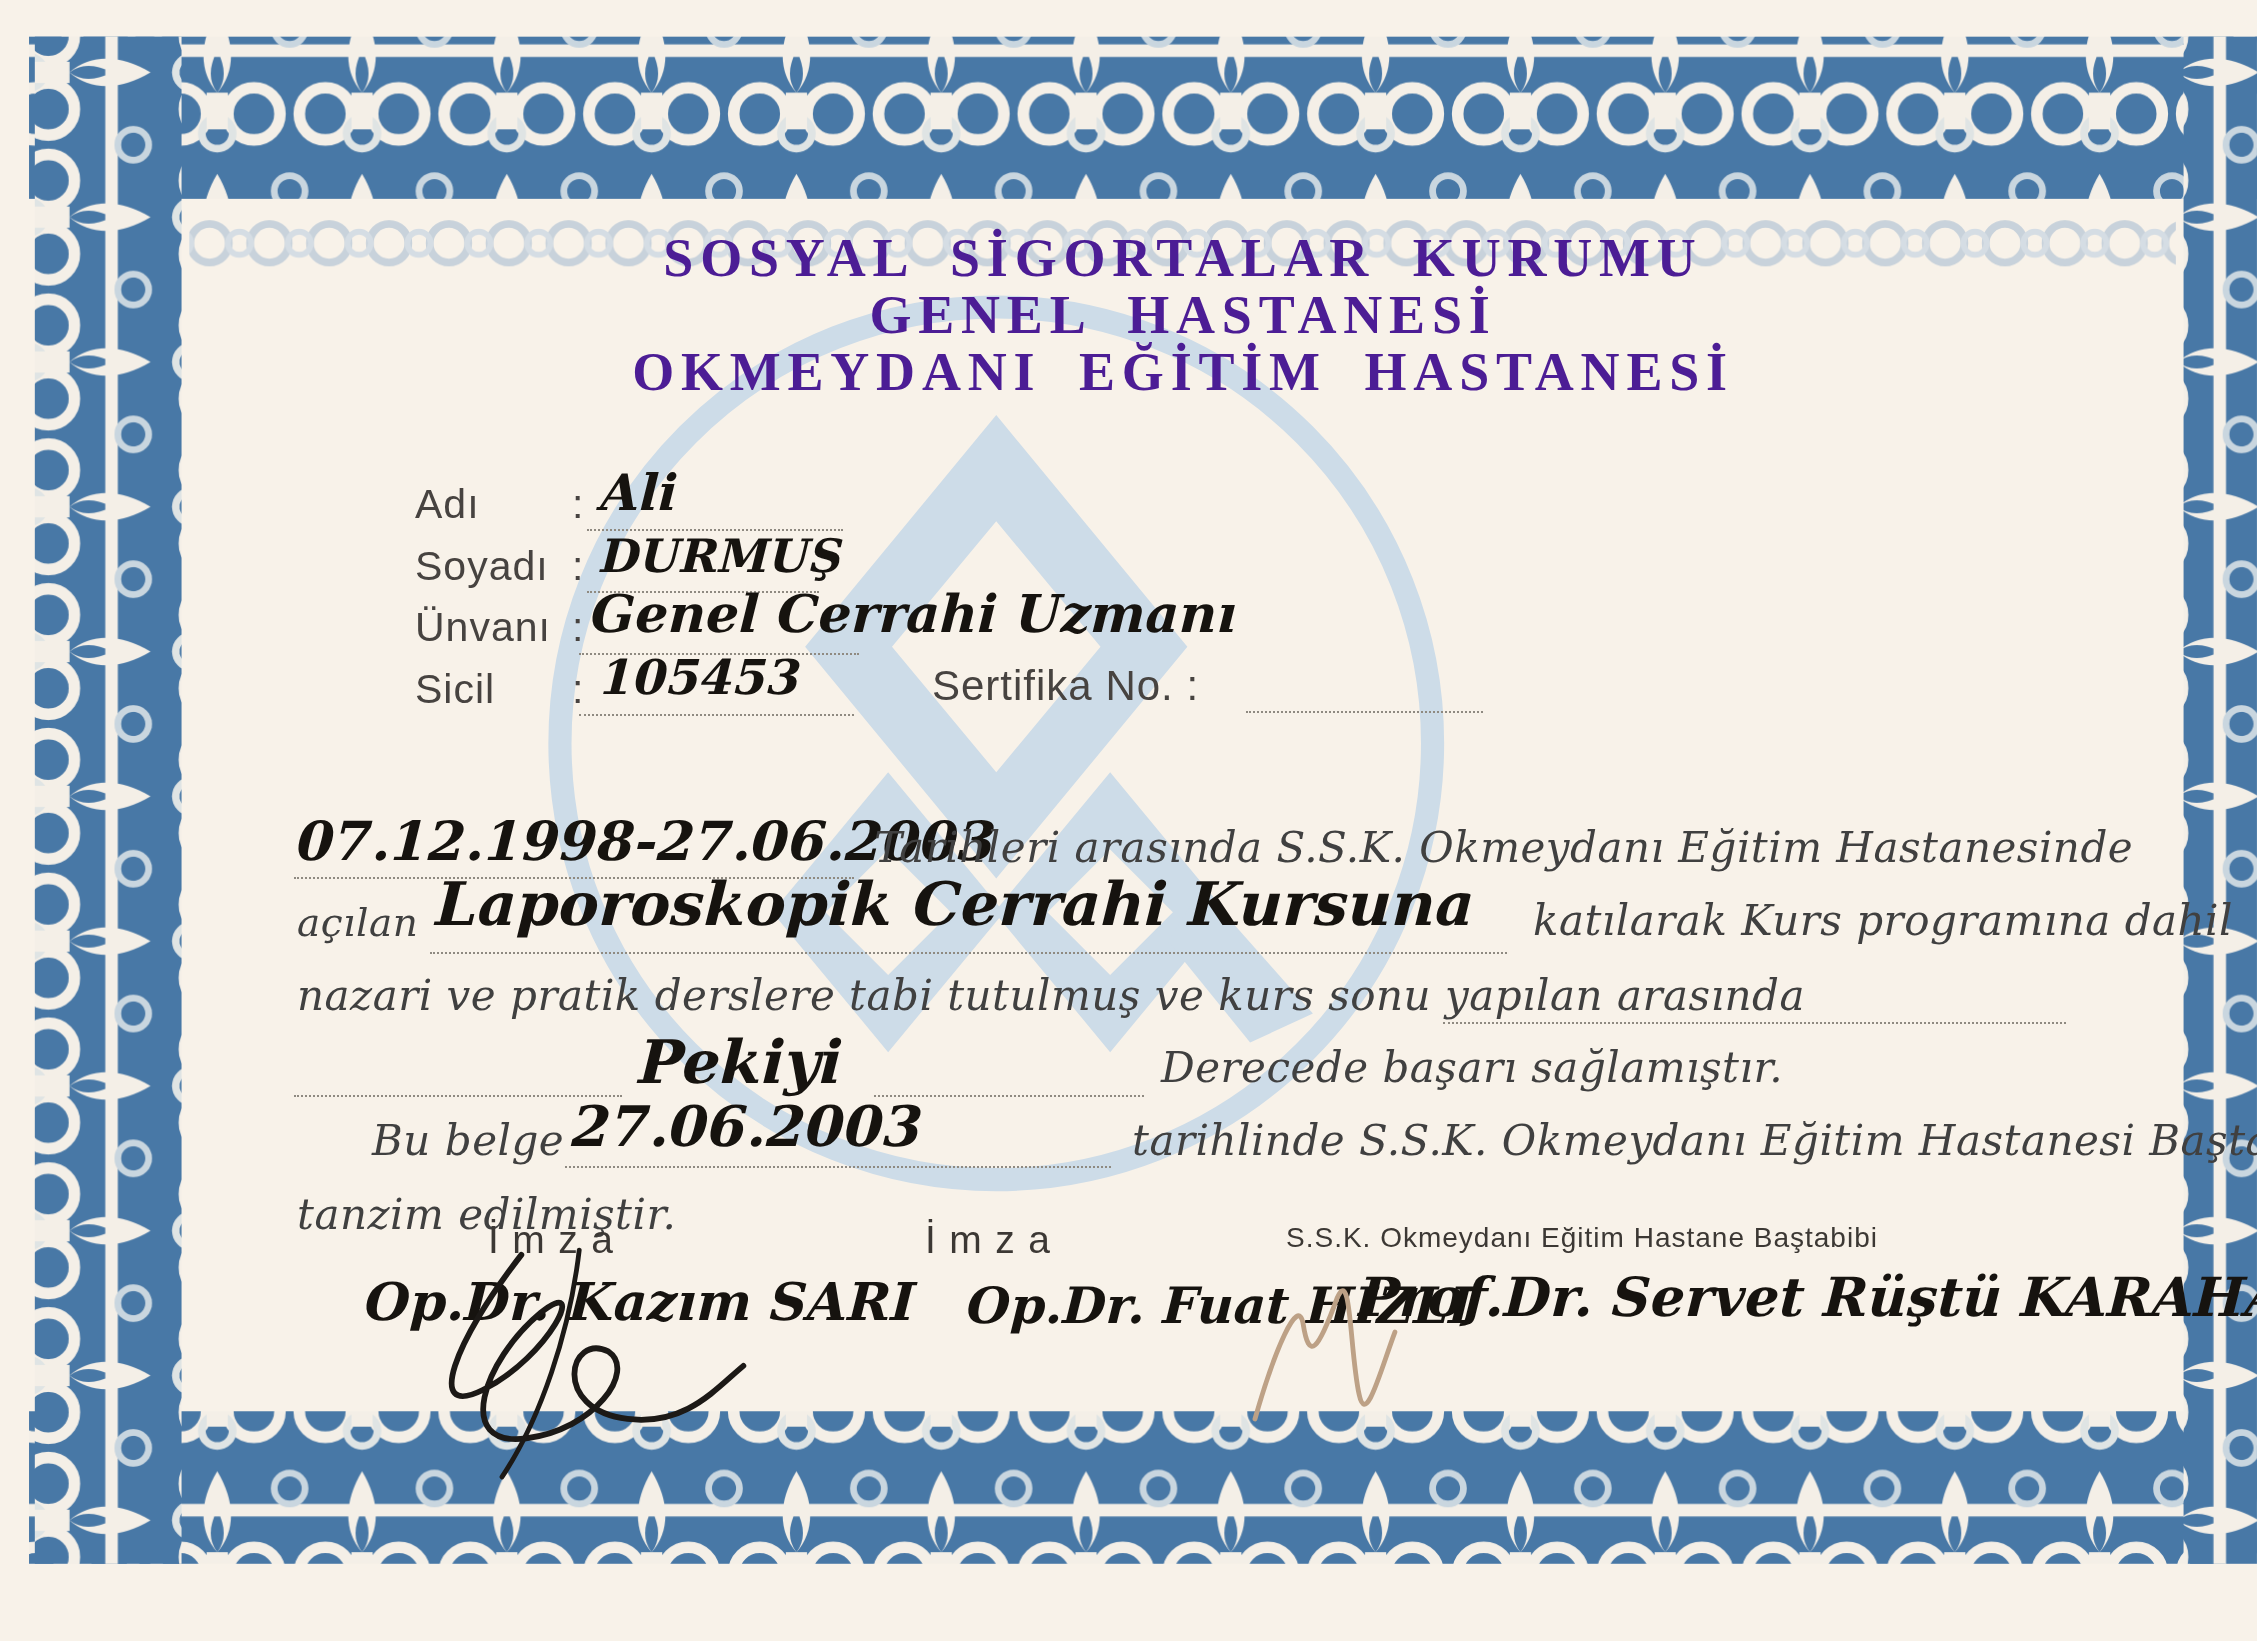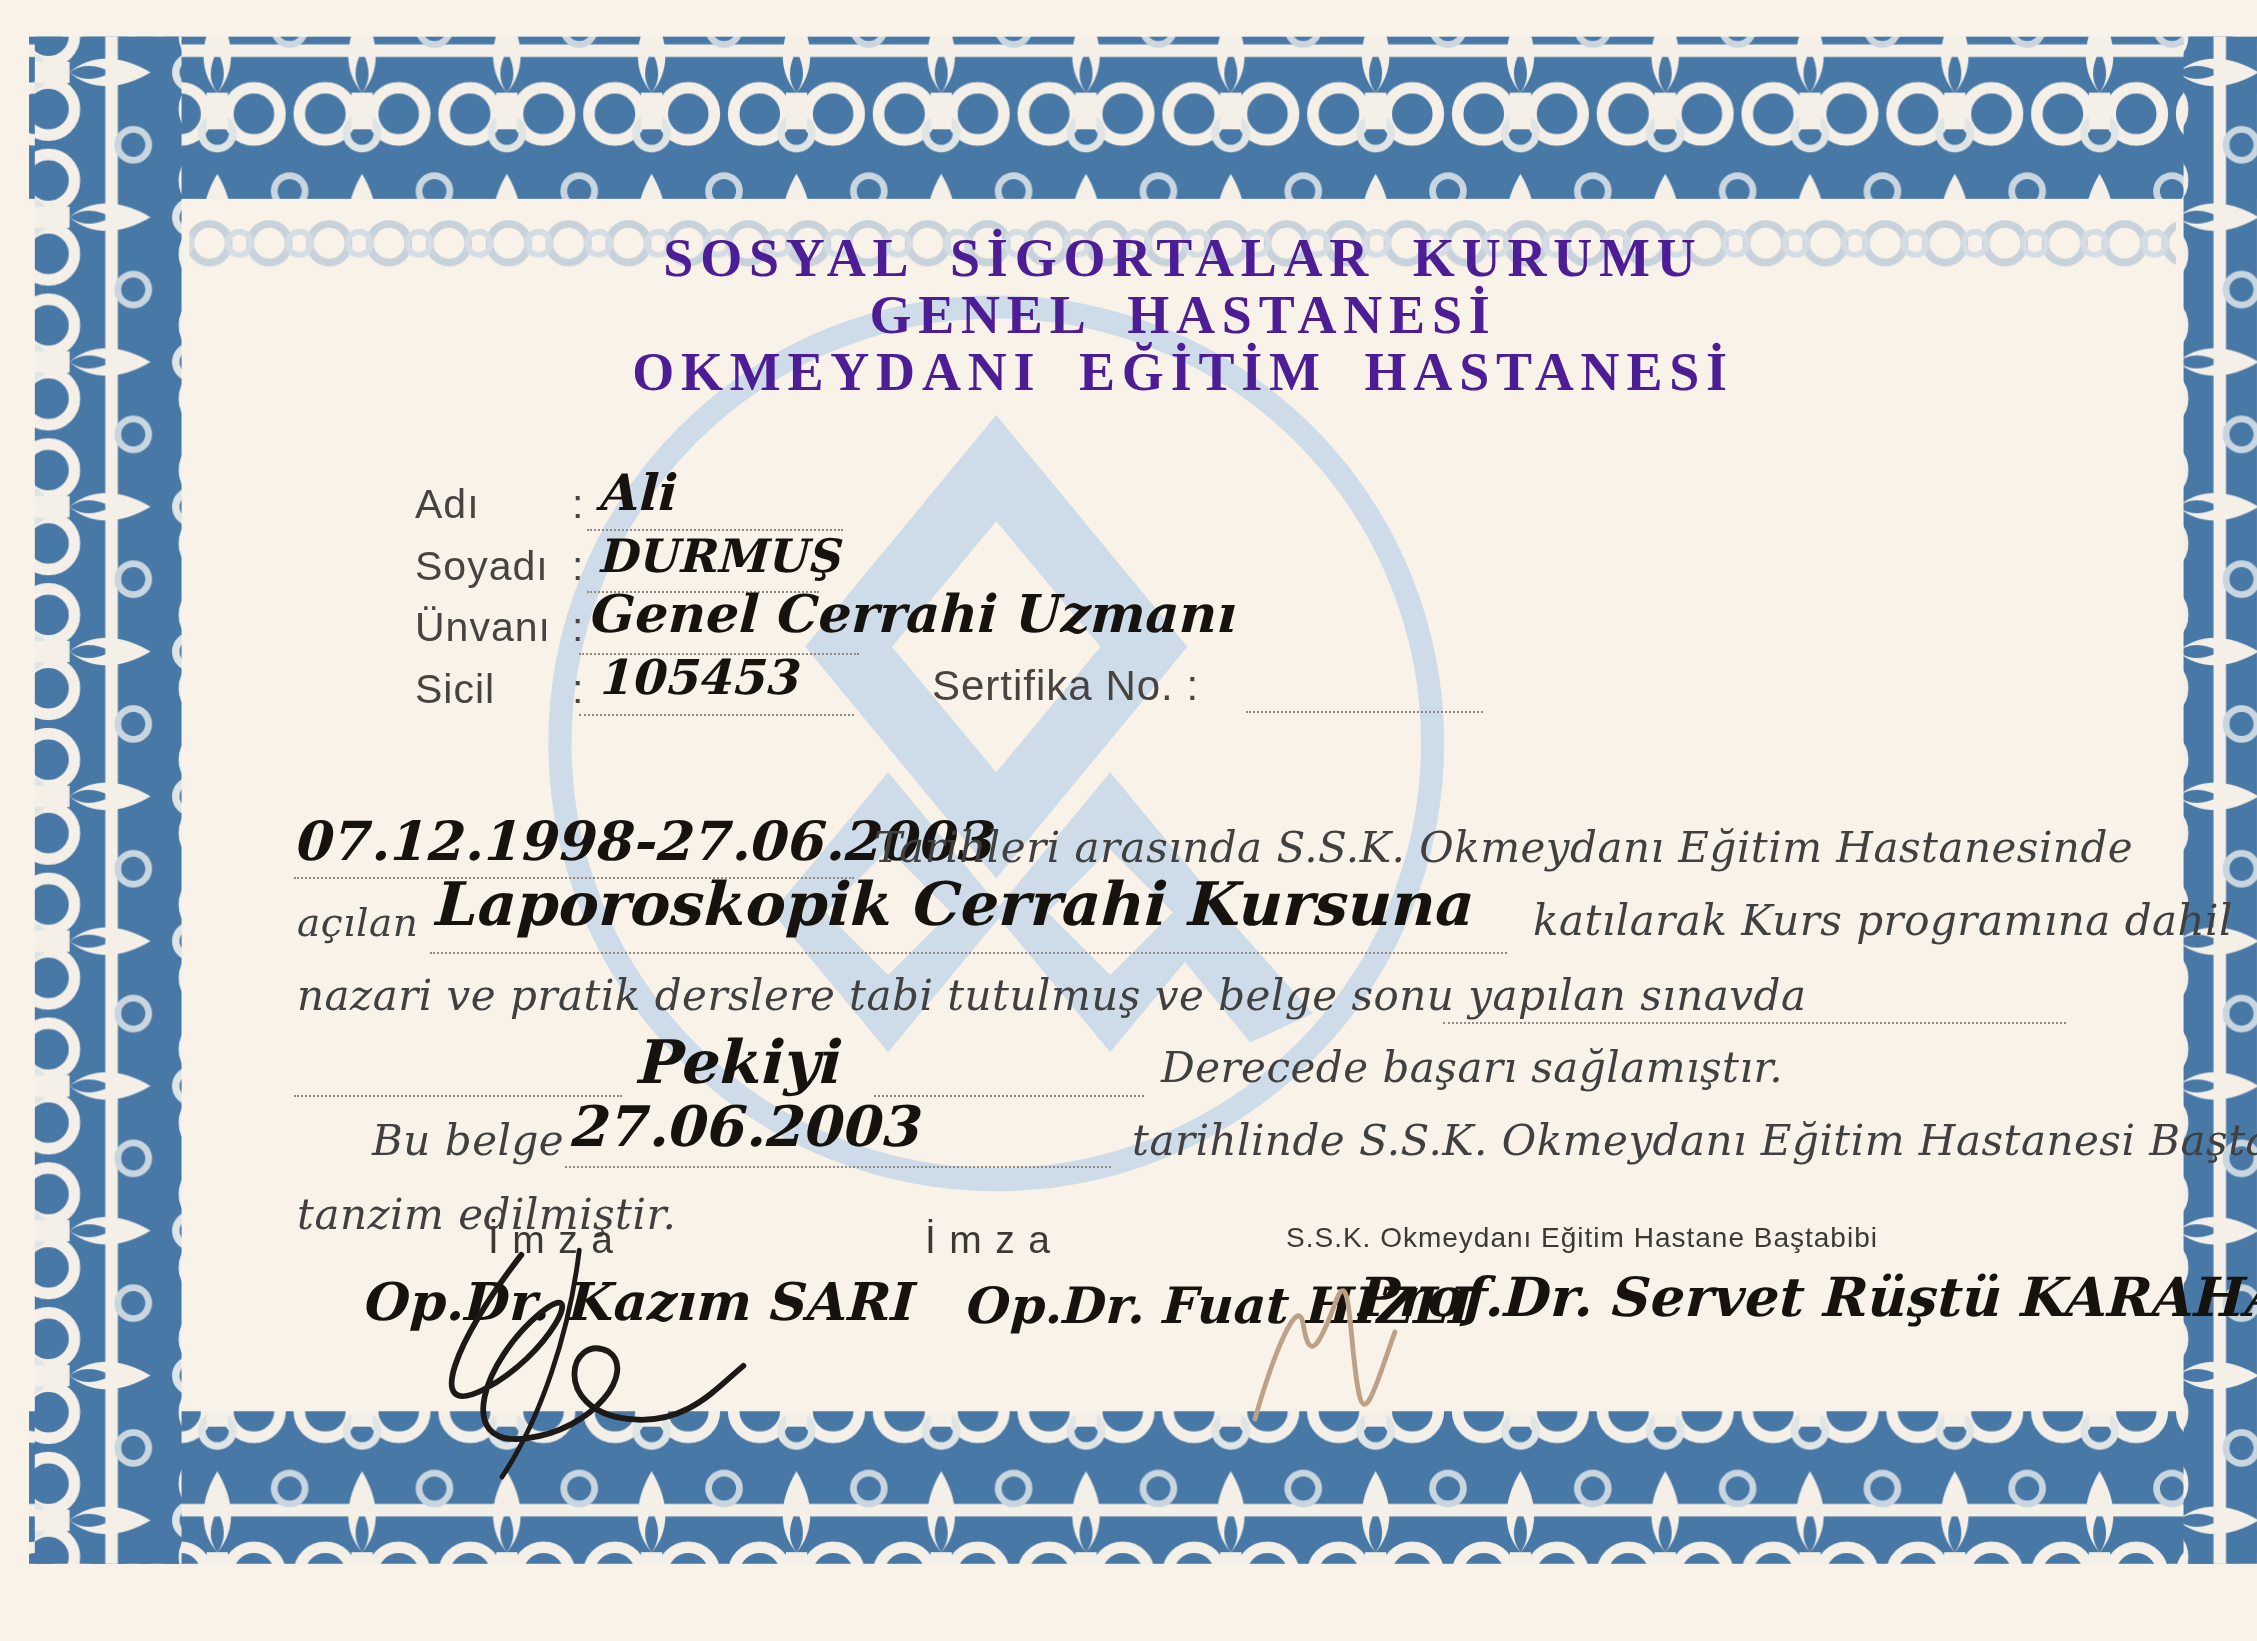--- a/index.html
+++ b/index.html
@@ -115,21 +115,21 @@
 
 <div class="abs hand z2" style="left:297px;top:809px;font-size:54px;">07.12.1998-27.06.2003</div>
 <div class="abs dots z2" style="left:294px;top:877px;width:560px;"></div>
 <div class="abs printed z2" style="left:874px;top:823px;">Tarihleri arasında S.S.K. Okmeydanı Eğitim Hastanesinde</div>
 
 <div class="abs printed z2" style="left:297px;top:900px;font-size:39px;">açılan</div>
 <div class="abs hand z2" style="left:436px;top:869px;font-size:60px;">Laporoskopik Cerrahi Kursuna</div>
 <div class="abs dots z2" style="left:430px;top:952px;width:1077px;"></div>
 <div class="abs printed z2" style="left:1533px;top:896px;">katılarak Kurs programına dahil</div>
 
-<div class="abs printed z2" style="left:297px;top:971px;">nazari ve pratik derslere tabi tutulmuş ve belge sonu yapılan sınavda</div>
+<div class="abs printed z2" style="left:297px;top:971px;">nazari ve pratik derslere tabi tutulmuş ve kurs sonu yapılan arasında</div>
 <div class="abs dots z2" style="left:1443px;top:1022px;width:623px;"></div>
 
 <div class="abs dots z2" style="left:294px;top:1095px;width:328px;"></div>
 <div class="abs hand z2" style="left:639px;top:1027px;font-size:60px;">Pekiyi</div>
 <div class="abs dots z2" style="left:874px;top:1095px;width:270px;"></div>
 <div class="abs printed z2" style="left:1161px;top:1043px;text-align:right;">Derecede başarı sağlamıştır.</div>
 
 <div class="abs printed z2" style="left:372px;top:1116px;">Bu belge</div>
 <div class="abs hand z2" style="left:572px;top:1093px;font-size:56px;">27.06.2003</div>
 <div class="abs dots z2" style="left:565px;top:1166px;width:546px;"></div>

